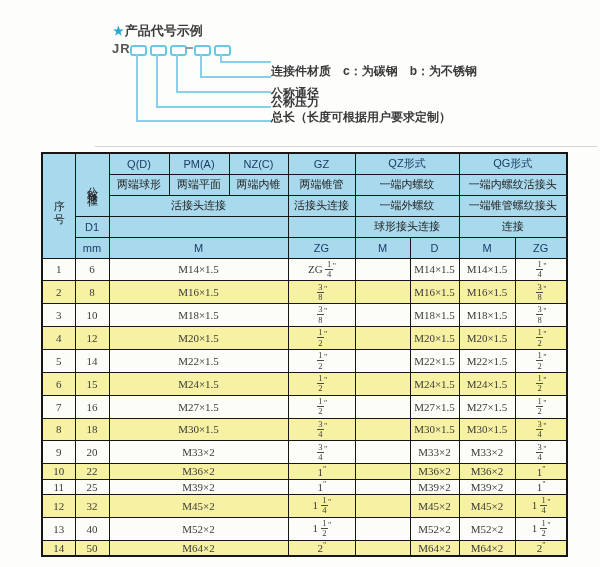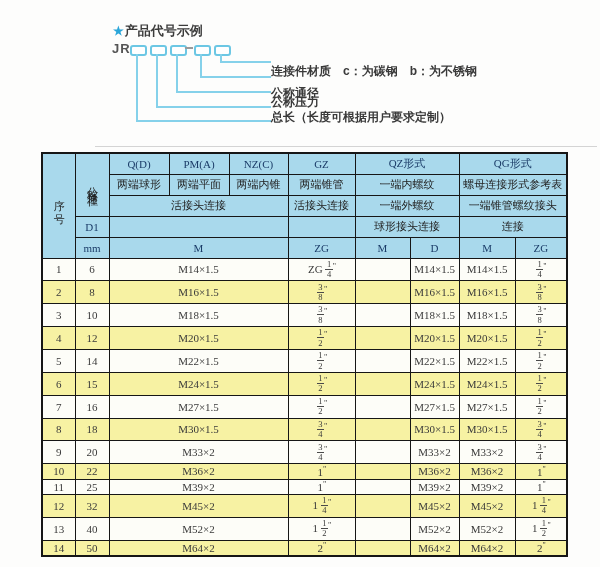--- a/index.html
+++ b/index.html
@@ -22,21 +22,21 @@
       font-size:18px;font-weight:bold;font-style:italic;color:#111;letter-spacing:3px;}
 
   
   #tblwrap{position:absolute;left:41px;top:152px;}
   table{border-collapse:collapse;table-layout:fixed;width:527px;height:405px;}
   td,th{border:1.6px solid #161616;text-align:center;vertical-align:middle;padding:0;
         font-weight:normal;overflow:hidden;}
   table{border:2.5px solid #161616;}
   thead td{background:#a9d9ec;font-family:"Liberation Serif",serif;font-size:11px;color:#222;}
   thead tr{height:21px;}
-  .code{color:#1b3c68;font-family:Liberation Serif, serif;}
+  .code{color:#1b3c68;font-family:Liberation Sans, sans-serif;}
   tbody td{font-family:"Liberation Serif",serif;font-size:11px;color:#3a3a3a;}
   tbody tr.alt td{background:#f7f2a3;}
   tbody tr.plain td{background:#fdfdf8;}
   .vtext{writing-mode:vertical-rl;text-orientation:upright;letter-spacing:3px;display:inline-block;color:#222;}
   .vtext-wide{writing-mode:vertical-rl;text-orientation:upright;letter-spacing:14px;display:inline-block;color:#222;}
   
   .fr{display:inline-block;vertical-align:-0.55em;line-height:1.05;text-align:center;font-size:8.5px;}
   .fr .fn{display:block;border-bottom:1px solid #4a4a4a;padding:0 1.5px;}
   .fr .fd{display:block;padding-top:0.5px;}
   .inch{font-size:8px;vertical-align:0.45em;letter-spacing:-1px;}
@@ -102,21 +102,21 @@
           <td class="code">GZ</td>
           <td class="code" colspan="2">QZ形式</td>
           <td class="code" colspan="2">QG形式</td>
         </tr>
         <tr>
           <td>两端球形</td>
           <td>两端平面</td>
           <td>两端内锥</td>
           <td>两端锥管</td>
           <td colspan="2">一端内螺纹</td>
-          <td colspan="2">螺母连接形式参考表</td>
+          <td colspan="2">一端内螺纹活接头</td>
         </tr>
         <tr>
           <td colspan="3">活接头连接</td>
           <td>活接头连接</td>
           <td colspan="2">一端外螺纹</td>
           <td colspan="2">一端锥管螺纹接头</td>
         </tr>
         <tr>
           <td class="code">D1</td>
           <td colspan="3"></td>

